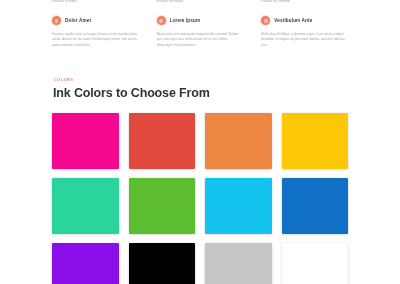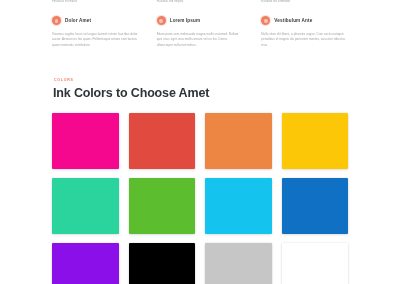--- a/index.html
+++ b/index.html
@@ -161,21 +161,21 @@
         <span class="card-icon"></span>
         <span class="card-title">Vestibulum Ante</span>
       </div>
       <p class="card-body">Nulla vitae elit libero, a pharetra augue. Cum sociis natoque penatibus et magnis dis parturient montes, nascetur ridiculus mus.</p>
     </div>
 
   </div>
 
   <div class="colors-section">
     <div class="eyebrow">Colors</div>
-    <h2 class="section-title">Ink Colors to Choose Amet</h2>
+    <h2 class="section-title">Ink Colors to Choose From</h2>
 
     <div class="swatch-grid">
       <div class="swatch" style="background: rgb(245, 7, 142);"></div>
       <div class="swatch" style="background: rgb(224, 74, 63);"></div>
       <div class="swatch" style="background: rgb(237, 133, 67);"></div>
       <div class="swatch" style="background: rgb(251, 199, 7);"></div>
       <div class="swatch" style="background: rgb(43, 212, 156);"></div>
       <div class="swatch" style="background: rgb(92, 190, 47);"></div>
       <div class="swatch" style="background: rgb(20, 196, 239);"></div>
       <div class="swatch" style="background: rgb(16, 112, 196);"></div>

